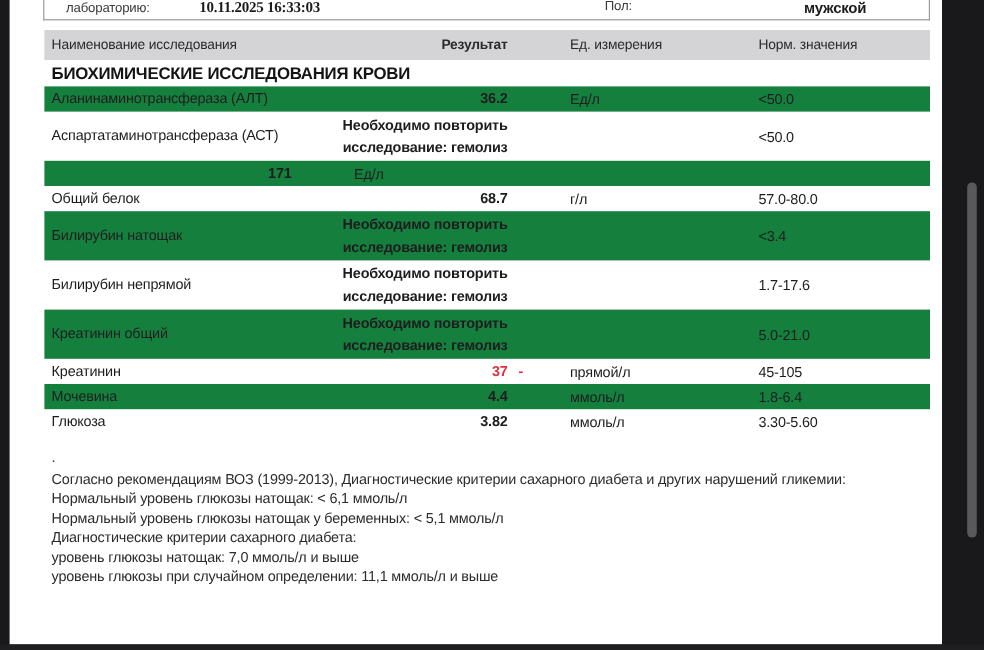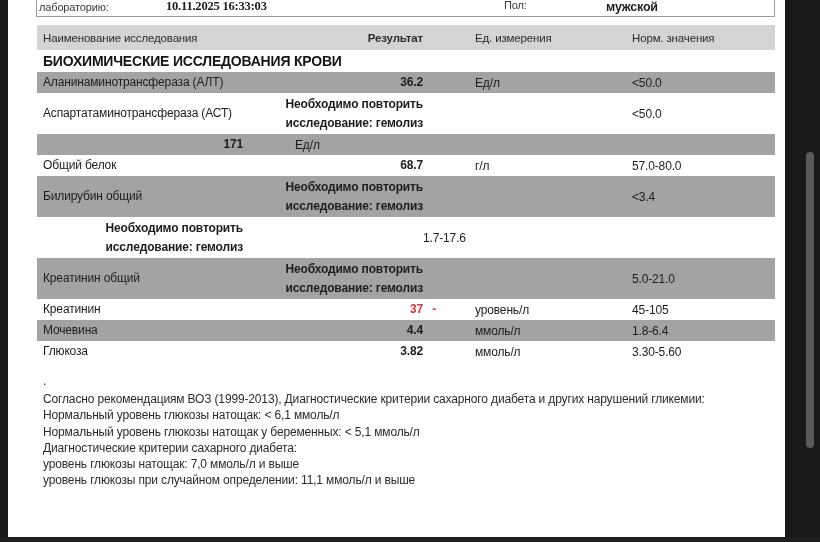--- a/index.html
+++ b/index.html
@@ -3,36 +3,36 @@
 <meta charset="utf-8">
 <style>
   html,body{margin:0;padding:0;}
   body{font-family:"Liberation Sans","DejaVu Sans",sans-serif;}
   .screen{position:relative;width:820px;height:542px;background:#19191b;overflow:hidden;}
   .page{position:absolute;left:8px;top:0;width:777px;height:537px;background:#ffffff;overflow:hidden;}
   
   .meta-box{position:absolute;left:28px;top:-7px;width:739px;height:24px;box-sizing:border-box;
     border:1px solid #9b9b9b;border-top:none;background:#fff;}
   .meta-label{position:absolute;font-size:11px;color:#3a3a3c;letter-spacing:-0.15px;}
-  .meta-lab{left:2px;bottom:3px;}
+  .meta-lab{left:18px;bottom:3px;}
   .meta-date{position:absolute;left:129px;bottom:2px;font-size:12.5px;font-weight:700;color:#1c1c1e;letter-spacing:-0.2px;font-family:Liberation Serif, serif;}
   .meta-sexlabel{left:467px;bottom:5px;}
-  .meta-sex{position:absolute;left:569px;bottom:2px;font-size:12.5px;font-weight:700;color:#1c1c1e;letter-spacing:-0.2px;}
+  .meta-sex{position:absolute;left:633px;bottom:2px;font-size:12.5px;font-weight:700;color:#1c1c1e;letter-spacing:-0.2px;}
   
   .doc-body{position:absolute;left:29px;top:25px;width:738px;}
   .grid4{display:grid;grid-template-columns:206px 180px 209px 143px;align-items:center;}
   .thead{background:#d4d4d6;height:25px;font-size:11.5px;color:#2b2b2d;letter-spacing:-0.15px;}
   .thead .h-name{padding-left:6px;}
   .thead .h-result{text-align:right;font-weight:700;}
   .thead .h-unit{padding-left:52px;}
   .section-title{height:22px;display:flex;align-items:center;padding-left:6px;
     font-size:14px;font-weight:700;color:#141416;letter-spacing:-0.2px;}
   .row{min-height:21px;font-size:12px;color:#1d1d1f;letter-spacing:-0.15px;}
   .row.tall{min-height:41px;}
-  .row.shaded{background:#a3a3a3;}
+  .row.shaded{background:#15803d;}
   .cell.name{padding-left:6px;line-height:1.25;}
   .cell.result{text-align:right;font-weight:700;white-space:pre-line;line-height:1.55;position:relative;}
   .cell.result.abn{color:#e0323e;}
   .cell.result .flag{position:absolute;right:-13px;top:50%;transform:translateY(-52%);
     color:#e0323e;font-weight:700;font-size:12px;}
   .cell.unit{padding-left:52px;}
   
   .footnote{margin-top:12px;padding-left:6px;font-size:12px;color:#2c2c2e;letter-spacing:-0.15px;}
   .fn-dot{height:17px;}
   .fn-line{line-height:16.3px;}
@@ -81,43 +81,44 @@
             <div class="cell result">171</div>
             <div class="cell unit">Ед/л</div>
           </div>
           <div class="row grid4">
             <div class="cell name">Общий белок</div>
             <div class="cell result">68.7</div>
             <div class="cell unit">г/л</div>
             <div class="cell norm">57.0-80.0</div>
           </div>
           <div class="row grid4 shaded tall">
-            <div class="cell name">Билирубин общий</div>
+            <div class="cell name">Билирубин натощак</div>
             <div class="cell result">Необходимо повторить
 исследование: гемолиз</div>
             <div class="cell unit"></div>
             <div class="cell norm">&lt;3.4</div>
           </div>
           <div class="row grid4 tall">
+            <div class="cell name">Билирубин непрямой</div>
             <div class="cell result">Необходимо повторить
 исследование: гемолиз</div>
             <div class="cell unit"></div>
             <div class="cell norm">1.7-17.6</div>
           </div>
           <div class="row grid4 shaded tall">
             <div class="cell name">Креатинин общий</div>
             <div class="cell result">Необходимо повторить
 исследование: гемолиз</div>
             <div class="cell unit"></div>
             <div class="cell norm">5.0-21.0</div>
           </div>
           <div class="row grid4">
             <div class="cell name">Креатинин</div>
             <div class="cell result abn">37<span class="flag">-</span></div>
-            <div class="cell unit">уровень/л</div>
+            <div class="cell unit">прямой/л</div>
             <div class="cell norm">45-105</div>
           </div>
           <div class="row grid4 shaded">
             <div class="cell name">Мочевина</div>
             <div class="cell result">4.4</div>
             <div class="cell unit">ммоль/л</div>
             <div class="cell norm">1.8-6.4</div>
           </div>
           <div class="row grid4">
             <div class="cell name">Глюкоза</div>

